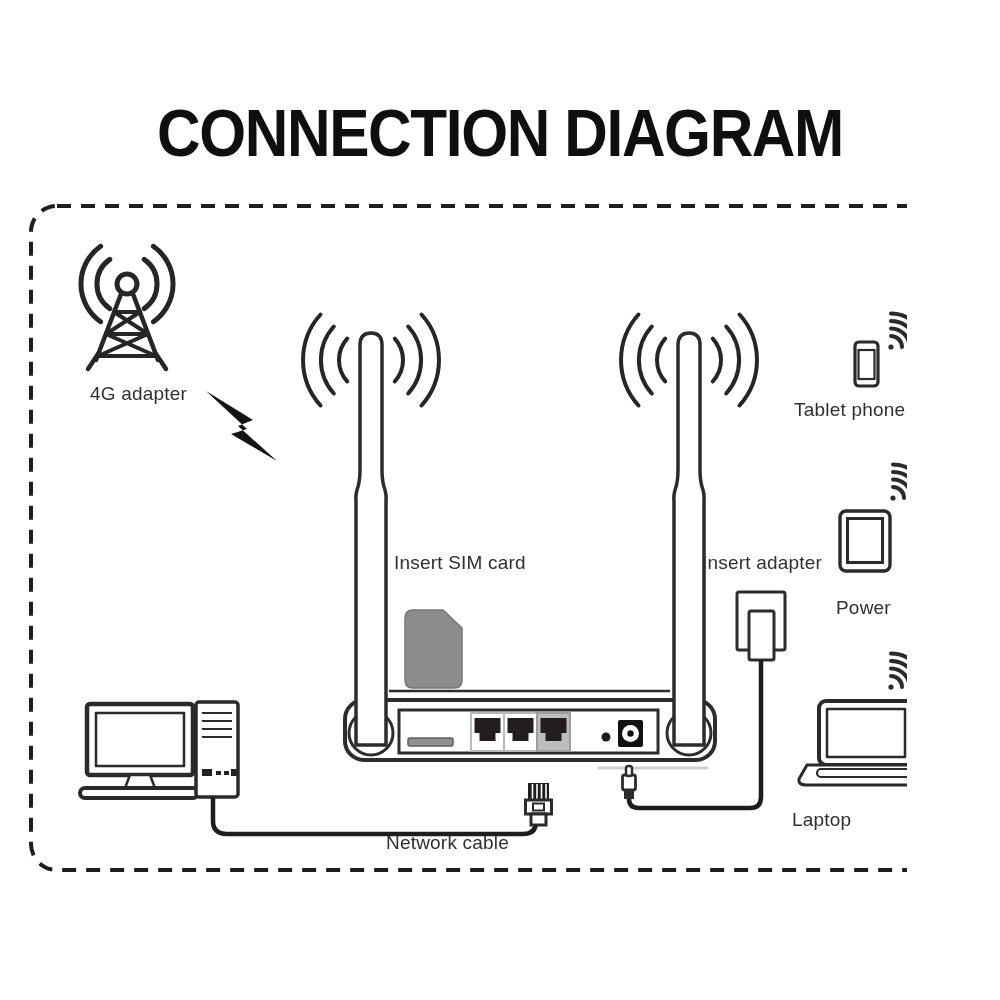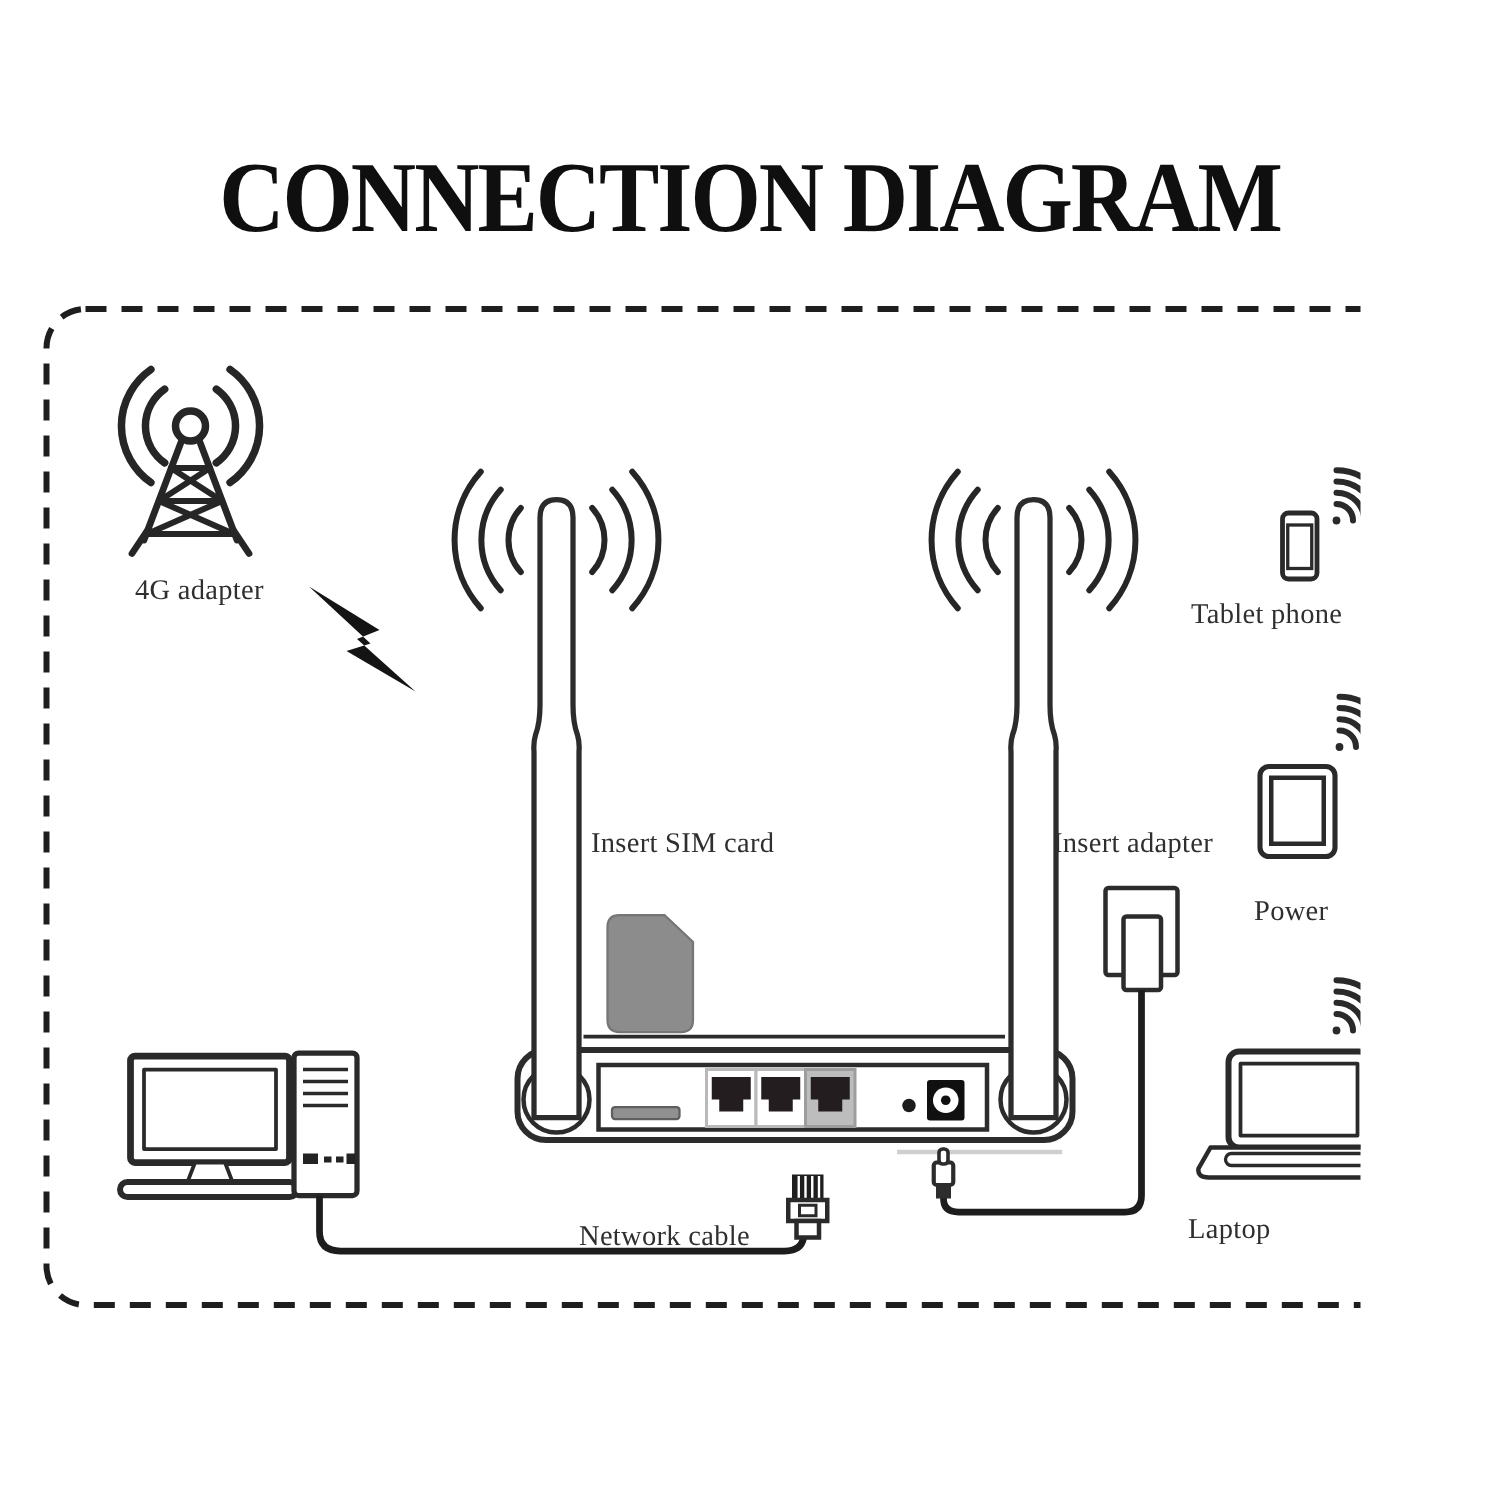--- a/index.html
+++ b/index.html
@@ -1,17 +1,17 @@
 <!DOCTYPE html>
 <html><head>
 <meta charset="utf-8">
 <style>
   html,body{margin:0;padding:0;background:#fff;}
   .canvas{position:relative;width:907px;height:1000px;background:#fff;overflow:hidden;
-          font-family:Liberation Serif, serif;}
+          font-family:Liberation Sans, sans-serif;}
   .title{position:absolute;top:94px;left:0;width:1000px;text-align:center;
          font-size:67px;font-weight:800;letter-spacing:-1.5px;color:#0f0f0f;
          transform:scaleX(0.9);white-space:nowrap;}
   .art{position:absolute;left:0;top:0;width:1000px;height:1000px;}
   .lbl{position:absolute;font-size:19px;color:#2f2f2f;white-space:nowrap;letter-spacing:0.2px;}
 </style>
 </head>
 <body>
 
 <div class="canvas">
@@ -139,15 +139,15 @@
       <path d="M902,687 A11,11 0 0 0 891,676 M909.5,687 A18.5,18.5 0 0 0 891,668.5 M917,687 A26,26 0 0 0 891,661 M924.5,687 A33.5,33.5 0 0 0 891,653.5"></path>
     </g>
   </svg>
 
   <div class="lbl" style="left:90px;top:383px">4G adapter</div>
   <div class="lbl" style="left:394px;top:552px">Insert SIM card</div>
   <div class="lbl" style="left:702px;top:552px">Insert adapter</div>
   <div class="lbl" style="left:794px;top:399px">Tablet phone</div>
   <div class="lbl" style="left:836px;top:597px">Power</div>
   <div class="lbl" style="left:792px;top:809px">Laptop</div>
-  <div class="lbl" style="left:386px;top:814px">Network cable</div>
+  <div class="lbl" style="left:386px;top:832px">Network cable</div>
 
 </div>
 
 </body></html>

